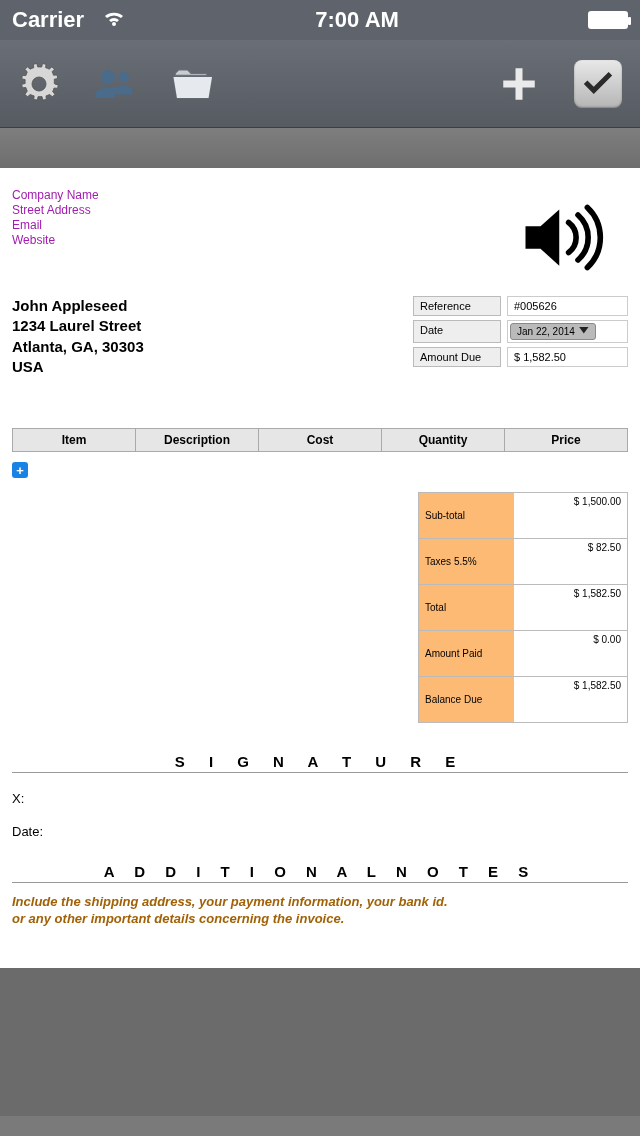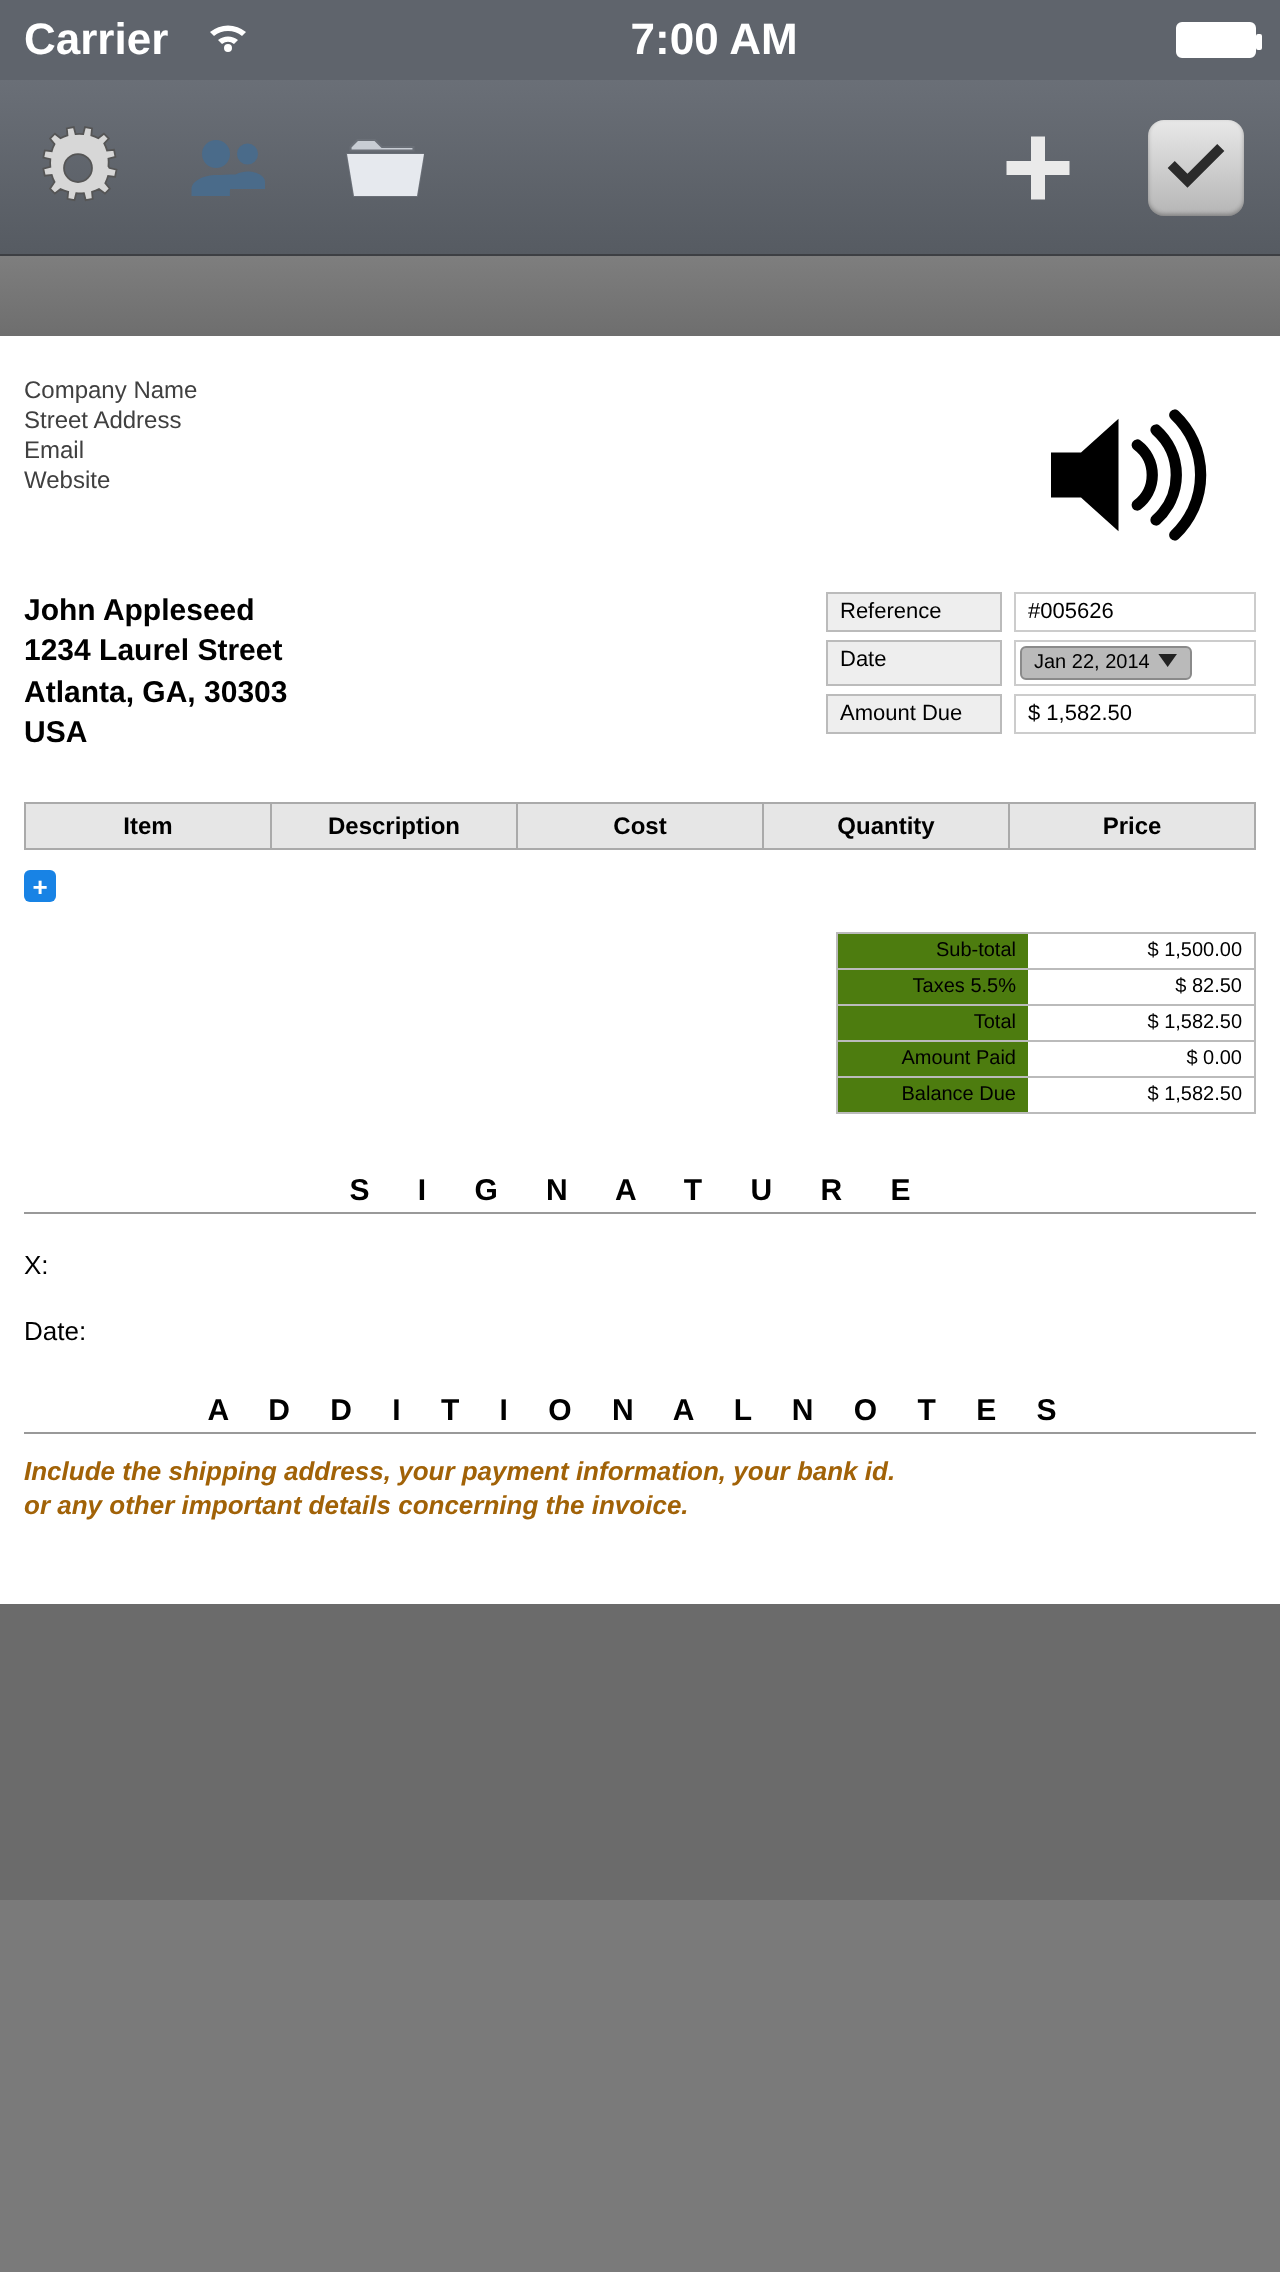--- a/index.html
+++ b/index.html
@@ -20,47 +20,47 @@
   .tb-icon svg { width:42px; height:42px; }
   .check-wrap { width:48px; height:48px; background: linear-gradient(#e8e8e8,#b5b5b5); border-radius:8px; display:flex; align-items:center; justify-content:center; box-shadow: inset 0 -1px 2px rgba(0,0,0,0.3); }
 
   
   .strip { height: 40px; background: linear-gradient(#7e7e7e,#6e6e6e); }
 
   
   .page { background:#fff; padding:10px 12px 40px 12px; }
 
   .title-bar { background:#000; color:#fff; text-align:center; letter-spacing:12px; font-weight:bold; font-size:16px; padding:4px 0; }
-  .company-block { margin-top:10px; font-size:12px; line-height:1.25; color:#404040; }
+  .company-block { margin-top:10px; font-size:12px; line-height:1.25; color:#a21caf; }
   .speaker-icon { position:absolute; right:20px; top:12px; }
   .header-row { position:relative; }
 
   .billto-row { display:flex; margin-top:48px; justify-content:space-between; }
   .billto { font-size:15px; font-weight:bold; line-height:1.35; }
 
   .meta { width:215px; }
   .meta-row { display:flex; margin-bottom:4px; gap:6px; }
   .meta-label { flex:0 0 88px; background:#eee; border:1px solid #bbb; font-size:11px; padding:3px 6px; }
   .meta-value { flex:1; border:1px solid #ccc; font-size:11px; padding:3px 6px; }
   .date-btn { background:#bababa; border:1px solid #8a8a8a; border-radius:3px; font-size:10px; padding:2px 6px; display:inline-flex; align-items:center; gap:4px; }
   .date-btn .caret { width:10px; height:10px; background:#222; display:inline-block; clip-path: polygon(0 0, 100% 0, 50% 70%); }
 
   
-  .items { width:100%; border-collapse:collapse; margin-top:24px; font-size:12px; }
+  .items { width:100%; border-collapse:collapse; margin-top:51px; font-size:12px; }
   .items th { background:#e6e6e6; border:1px solid #aaa; padding:4px; font-weight:bold; }
   .items td { border:1px solid #ccc; padding:4px 6px; }
   .items td.num { text-align:right; }
   .spellerr { text-decoration: underline wavy red; }
 
   .add-btn { background:#1883e5; color:#fff; width:16px; height:16px; border-radius:3px; display:inline-flex; align-items:center; justify-content:center; font-size:13px; font-weight:bold; margin-top:10px; cursor:pointer; }
 
   
   .totals { width:210px; margin-left:auto; margin-top:14px; font-size:10px; }
   .tot-row { display:flex; border:1px solid #bbb; margin-top:-1px; }
-  .tot-label { flex:0 0 95px; background:#4d7c0f; padding:3px 6px;text-align:right; }
+  .tot-label { flex:0 0 95px; background:#fdba74; padding:17px 6px; }
   .tot-val { flex:1; text-align:right; padding:3px 6px; }
 
   
   .sig-title { text-align:center; letter-spacing:10px; font-weight:bold; font-size:15px; margin-top:30px; border-bottom:1px solid #999; padding-bottom:2px; }
   .sig-x { font-size:13px; margin-top:18px; }
   .sig-date { font-size:13px; margin-top:18px; }
 
   .notes-title { text-align:center; letter-spacing:8px; font-weight:bold; font-size:15px; margin-top:24px; border-bottom:1px solid #999; padding-bottom:2px; }
   .notes-body { font-size:13px; font-style:italic; font-weight:bold; color:#a16207; margin-top:10px; line-height:1.35; }
 

